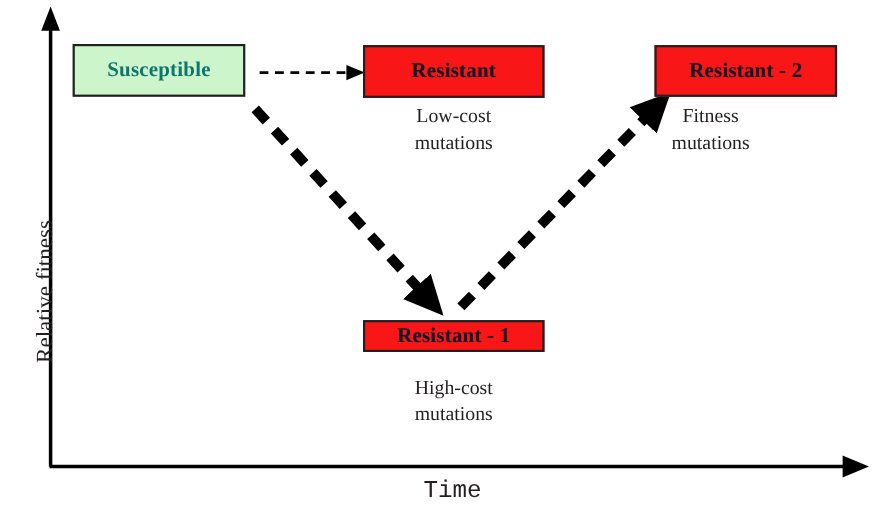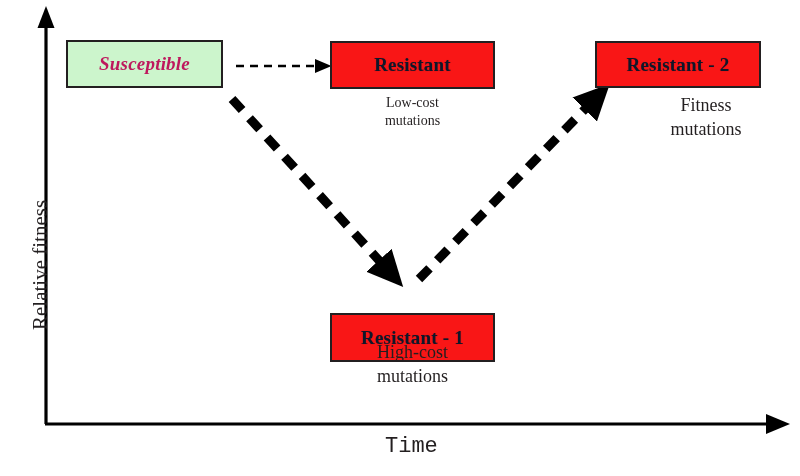--- a/index.html
+++ b/index.html
@@ -30,22 +30,21 @@
     border: 2px solid #231f20;
     display: flex;
     align-items: center;
     justify-content: center;
     font-weight: bold;
     letter-spacing: 0.2px;
     z-index: 5;
   }
   .node-box.susceptible {
     background: #ccf5cc;
-    color: #be185d;
-    font-style: italic;
+    color: #0f766e;
   }
   .node-box.resistant {
     background: #f91616;
     color: #0f172a;
     text-shadow: 0 0 1px rgba(0,0,0,0.25);
   }
   .node-caption {
     position: absolute;
     text-align: center;
     color: #231f20;
@@ -63,24 +62,24 @@
     z-index: 4;
   }
   #y-axis-label {
     transform-origin: 0 0;
     transform: rotate(-90deg);
   }
   
   #box-susceptible { left: 66px;  top: 40px;  width: 157px; height: 48px;  font-size: 19px; }
   #box-resistant   { left: 330px; top: 41px;  width: 165px; height: 48px;  font-size: 19px; }
   #box-resistant-2 { left: 595px; top: 41px;  width: 166px; height: 47px;  font-size: 19px; }
-  #box-resistant-1 { left: 330px; top: 291px; width: 165px; height: 49px;  font-size: 19px; margin-top: 22px; }
+  #box-resistant-1 { left: 330px; top: 291px; width: 165px; height: 29px;  font-size: 19px; }
 
-  #caption-resistant   { left: 330px; top: 94px;  width: 165px; font-size: 14px; }
-  #caption-resistant-2 { left: 616px; top: 94px;  width: 180px; font-size: 18px; }
+  #caption-resistant   { left: 330px; top: 94px;  width: 165px; font-size: 18px; }
+  #caption-resistant-2 { left: 556px; top: 94px;  width: 180px; font-size: 18px; }
   #caption-resistant-1 { left: 330px; top: 341px; width: 165px; font-size: 18px; }
 
   #y-axis-label { left: 28px; top: 330px; font-size: 21px; }
   #x-axis-label { left: 385px; top: 434px; font-size: 22px; font-family: Liberation Mono, monospace; }
 </style>
 </head>
 <body>
 
 <div id="diagram-root">
 

